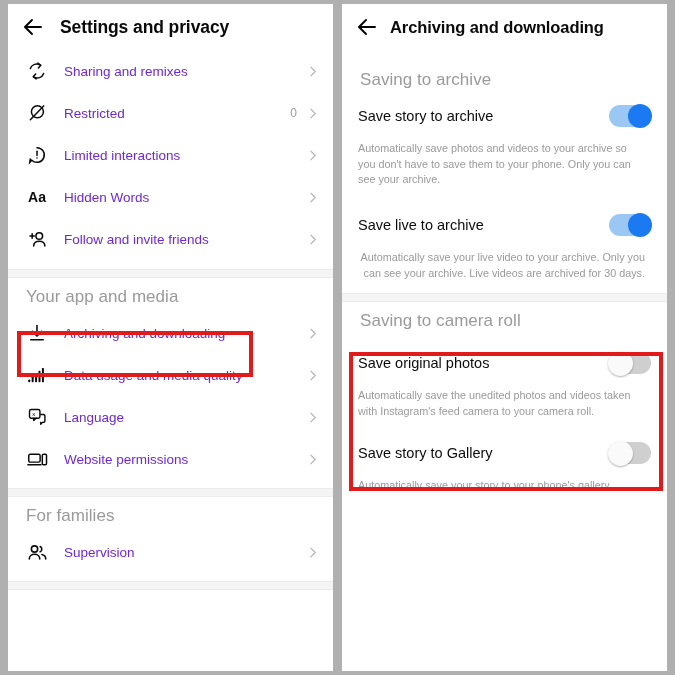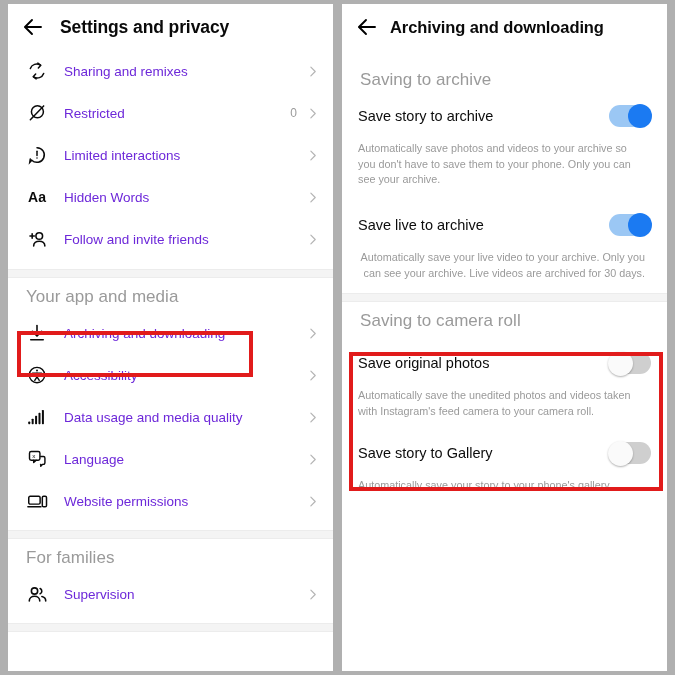--- a/index.html
+++ b/index.html
@@ -217,38 +217,20 @@
         </svg>
       </span>
       <span class="lbl">Archiving and downloading</span>
       <span class="chev">
         <svg width="13" height="13" viewBox="0 0 24 24" fill="none" stroke="#b4b4b4" stroke-width="2.2" stroke-linecap="round" stroke-linejoin="round">
             <polyline points="9,4 17,12 9,20"></polyline>
           </svg>
       </span>
     </div>
 
-    <div class="row">
-      <span class="ic">
-        <svg width="20" height="20" viewBox="0 0 24 24" fill="none" stroke="#0b0b0b" stroke-width="1.7" stroke-linecap="round">
-          <circle cx="12" cy="12" r="9.2"></circle>
-            <circle cx="12" cy="6.6" r="1.2" fill="#0b0b0b" stroke="none"></circle>
-          <line x1="6.5" y1="9.8" x2="17.5" y2="9.8"></line>
-            <line x1="12" y1="9.8" x2="12" y2="14.2"></line>
-          <line x1="12" y1="14.2" x2="9.3" y2="18.4"></line>
-            <line x1="12" y1="14.2" x2="14.7" y2="18.4"></line>
-        </svg>
-      </span>
-      <span class="lbl">Accessibility</span>
-      <span class="chev">
-        <svg width="13" height="13" viewBox="0 0 24 24" fill="none" stroke="#b4b4b4" stroke-width="2.2" stroke-linecap="round" stroke-linejoin="round">
-            <polyline points="9,4 17,12 9,20"></polyline>
-          </svg>
-      </span>
-    </div>
 
     <div class="row">
       <span class="ic">
         <svg width="20" height="20" viewBox="0 0 24 24" fill="#0b0b0b">
           <rect x="1.5" y="17.5" width="2.4" height="3.2" rx="0.8"></rect>
           <rect x="5.6" y="14" width="2.4" height="6.7" rx="0.8"></rect>
           <rect x="9.7" y="10.5" width="2.4" height="10.2" rx="0.8"></rect>
           <rect x="13.8" y="7" width="2.4" height="13.7" rx="0.8"></rect>
           <rect x="17.9" y="3.5" width="2.4" height="17.2" rx="0.8"></rect>
         </svg>

